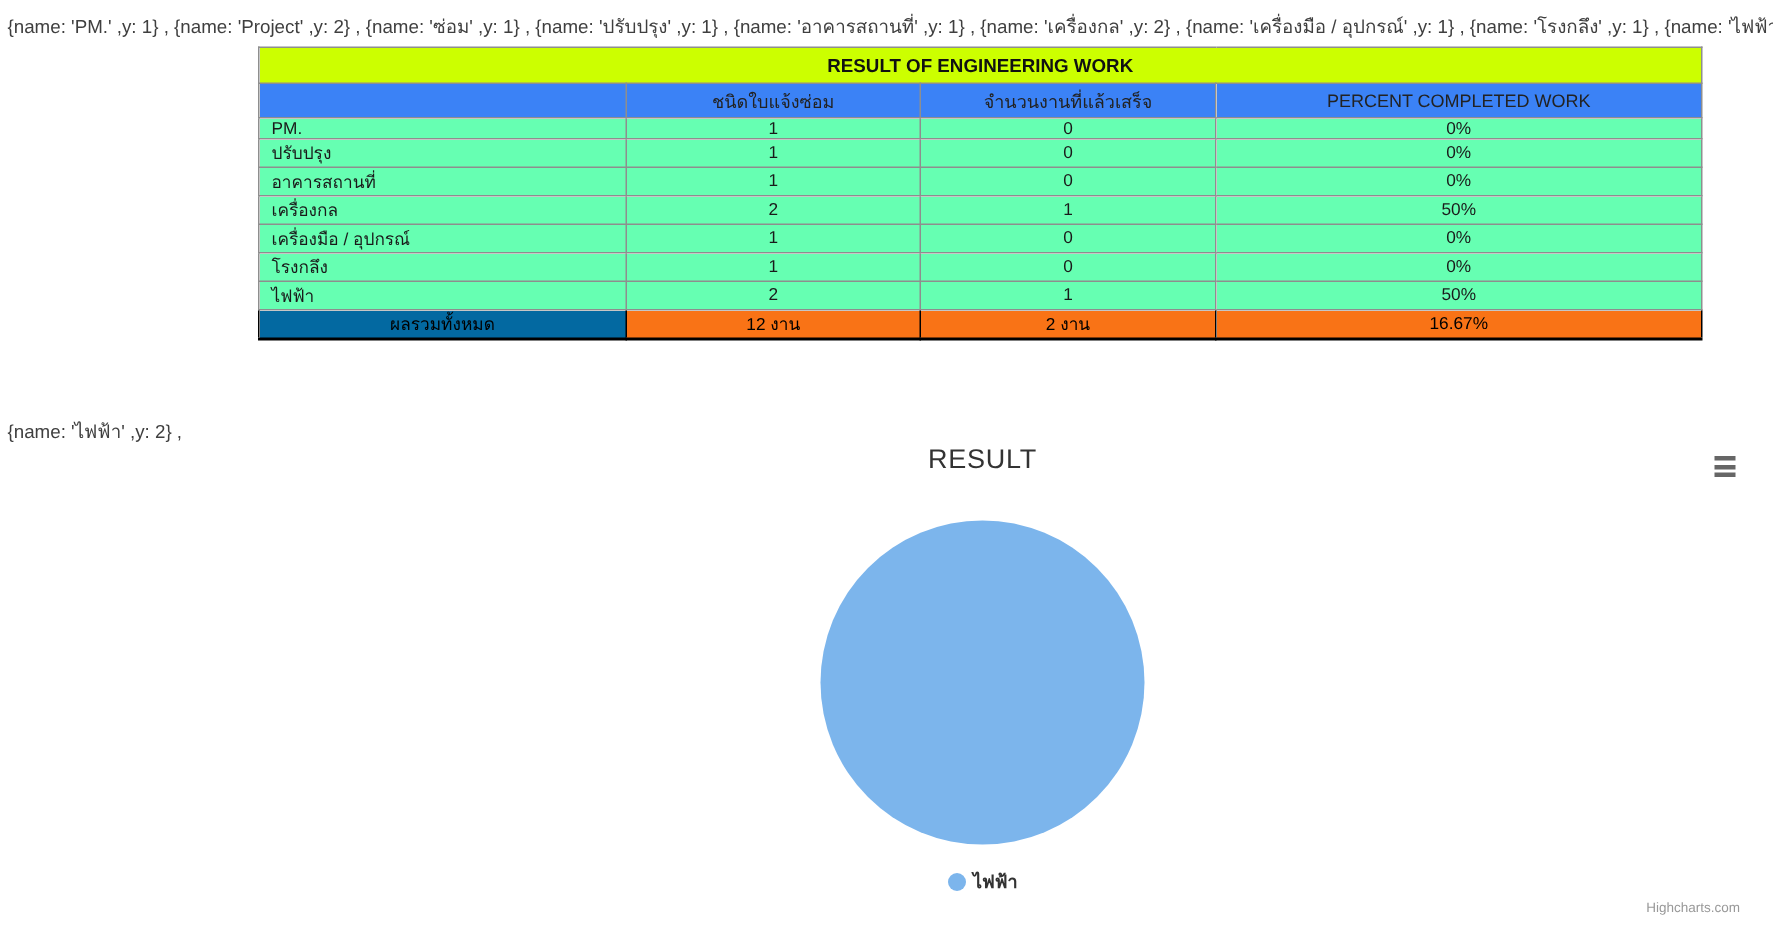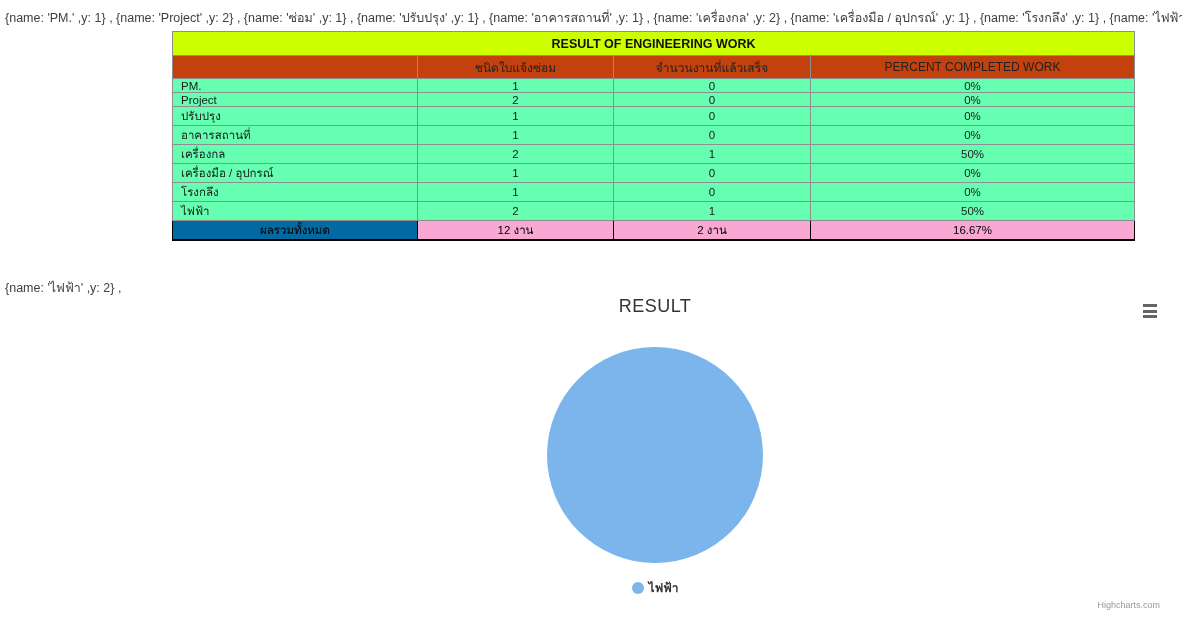--- a/index.html
+++ b/index.html
@@ -24,33 +24,33 @@
     border-bottom: 2px solid #000;
   }
   table.result-table td, table.result-table th {
     border: 1px solid #8e8e8e; overflow: hidden; white-space: nowrap;
   }
   td.table-title {
     background: #ccff00; height: 24px; text-align: center;
     font-weight: bold; font-size: 12.5px; color: #111;
   }
   tr.col-header th {
-    background: #c2410c; height: 23px; font-weight: normal;
+    background: #3b82f6; height: 23px; font-weight: normal;
     text-align: center; font-size: 12px; color: #222;
   }
   tbody.data-rows td {
     background: #66ffb2; height: 14px; font-size: 11.5px; color: #1a1a1a;
     text-align: center;
   }
   tbody.data-rows td.row-label { text-align: left; padding-left: 8px; }
   tr.summary-row td {
     height: 19px; border: 1px solid #000; font-size: 11.5px; text-align: center;
   }
   tr.summary-row td.summary-label { background: #0369a1; }
-  tr.summary-row td.summary-value { background: #f9a8d4; margin-left: 19px; }
+  tr.summary-row td.summary-value { background: #f97316; margin-left: 19px; }
 
   
   .chart-container {
     position: absolute; left: 140px; top: 295px; width: 1030px; height: 322px;
   }
   .chart-title {
     position: absolute; top: 1px; left: 0; width: 100%;
     text-align: center; font-size: 18px; color: #333333; letter-spacing: 0.5px;
   }
   .context-menu-btn {
@@ -96,26 +96,20 @@
       <th></th>
       <th>ชนิดใบแจ้งซ่อม</th>
       <th>จำนวนงานที่แล้วเสร็จ</th>
       <th>PERCENT COMPLETED WORK</th>
     </tr>
   </tbody>
   <tbody class="data-rows">
       <tr>
     <td class="row-label">PM.</td>
     <td>1</td>
-    <td>0</td>
-    <td>0%</td>
-  </tr>
-      <tr>
-    <td class="row-label">Project</td>
-    <td>2</td>
     <td>0</td>
     <td>0%</td>
   </tr>
       <tr>
     <td class="row-label">ปรับปรุง</td>
     <td>1</td>
     <td>0</td>
     <td>0%</td>
   </tr>
       <tr>

